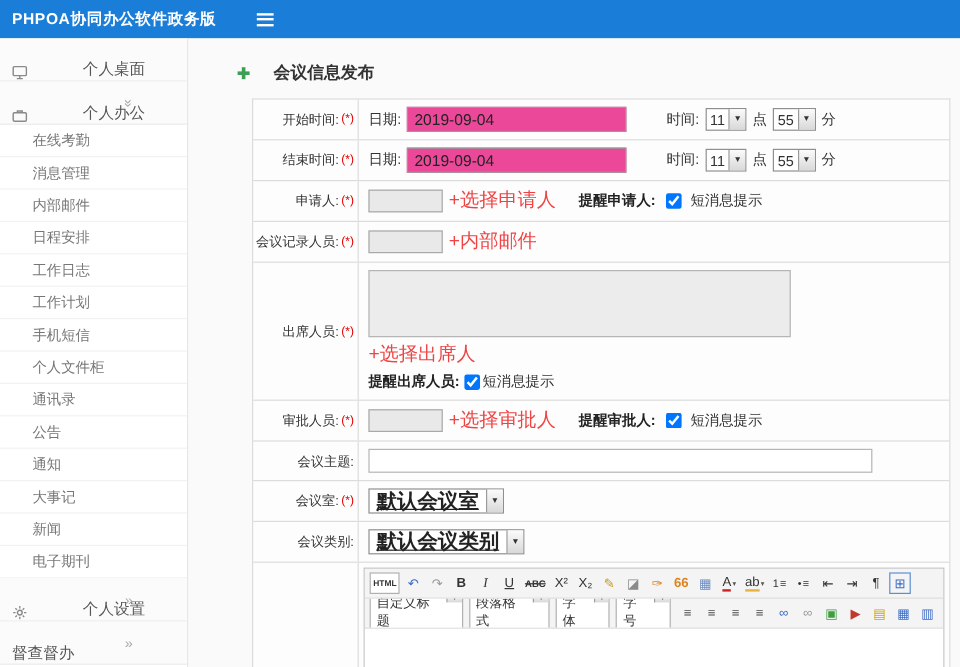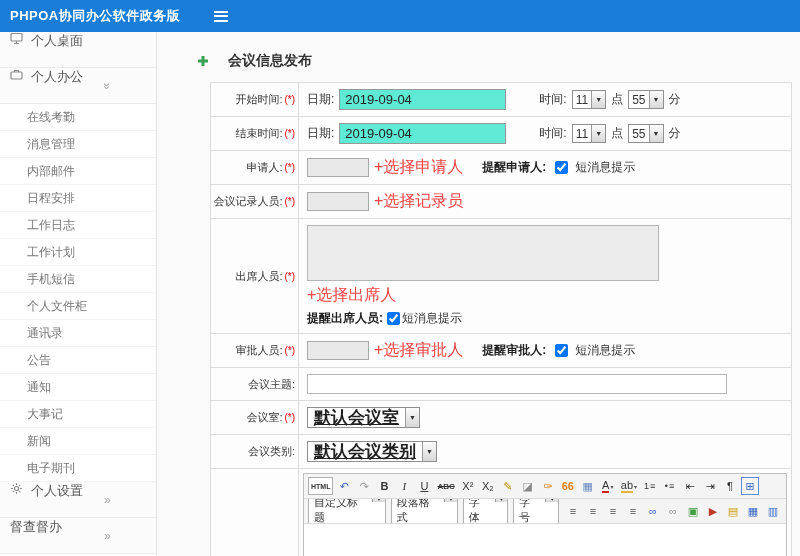--- a/index.html
+++ b/index.html
@@ -12,22 +12,22 @@
   .brand { color:#fff; font-size:13px; font-weight:bold; letter-spacing:.5px; }
   .hamburger { margin-left:30px; display:flex; flex-direction:column; gap:2.5px; cursor:pointer; padding:4px; }
   .hamburger i { display:block; width:14px; height:2px; background:#fff; }
 
   
   .bodyrow { flex:1; display:flex; min-height:0; }
 
   
   .sidebar { width:157px; flex:0 0 157px; background:#fff; border-right:1px solid #e2e2e2; overflow:hidden; }
   .side-item { cursor:pointer; position:relative; }
-  .side-item.top { height:36px; display:flex; align-items:flex-start; padding:0 10px; border-bottom:1px solid #ebebeb;
-    color:#555; font-size:13px; background:#fbfbfb; }
+  .side-item.top { height:36px; display:flex; align-items:flex-end; padding:0 10px; border-bottom:1px solid #ebebeb;
+    color:#555; font-size:13px; background:#fbfbfb;gap:38px; }
   .side-item.top .sicon { margin-right:8px; display:flex; align-items:center; }
   .side-item.sub { height:27px; line-height:26px; padding-left:27px; font-size:12px; color:#777; border-bottom:1px solid #f2f2f2; }
   .chev { position:absolute; left:104px; top:50%; color:#a9a9a9; font-size:12px; line-height:0; }
   .chev.right { transform:translateY(-50%); }
   .chev.down { transform:translateY(-50%) rotate(90deg); }
 
   
   .main { flex:1; background:#fafafa; padding:18px 8px 0 40px; min-width:0; }
   .page-title { display:flex; align-items:center; gap:19px; font-size:14px; font-weight:bold; color:#333; margin:2px 0 12px 0; }
 
@@ -35,22 +35,22 @@
   .ftable { margin-left:13px; width:582px; border:1px solid #dcdcdc; border-bottom:none; background:#fdfdfd; }
   .frow { display:flex; border-bottom:1px solid #dcdcdc; }
   .flabel { flex:0 0 88px; border-right:1px solid #dcdcdc; display:flex; align-items:center; justify-content:flex-end;
     padding:6px 3px 6px 2px; font-size:11px; color:#333; gap:2px; white-space:nowrap; }
   .req { color:#e60000; font-style:normal; font-size:10px; }
   .ffield { flex:1; display:flex; align-items:center; padding:6px 8px; gap:5px; font-size:12px; color:#333; min-width:0; }
   .lbl { font-size:12px; color:#333; }
   .ml { margin-left:28px; }
   .ml2 { margin-left:14px; }
 
-  input.date-input { width:167px; height:21px; border:1px solid #989898; font-size:13px; padding:1px 5px;
-    font-family:inherit; color:#222; background:#5eead4; }
+  input.date-input { width:183px; height:21px; border:1px solid #989898; font-size:13px; padding:1px 5px;
+    font-family:inherit; color:#222; background:#ec4899; }
   .select-sm, .select-lg { display:inline-flex; align-items:stretch; border:1px solid #8f8f8f; background:#fff;
     height:19px; cursor:pointer; }
   .select-sm .sv { padding:0 3px; min-width:17px; font-size:12px; display:flex; align-items:center; }
   .sa { width:14px; background:linear-gradient(#fbfbfb,#d8d8d8); border-left:1px solid #9a9a9a; font-size:7px;
     display:flex; align-items:center; justify-content:center; color:#333; }
   .select-lg { height:21px; }
   .select-lg .sv { font-weight:bold; text-decoration:underline; padding:0 6px; font-size:17px; color:#222;
     display:flex; align-items:center; }
 
   input.mini-input { width:62px; height:19px; background:#e9e9e9; border:1px solid #a8a8a8; }
@@ -220,21 +220,21 @@
           </div>
         </div>
 
         <div class="frow" data-name="form-row-recorder">
           <div class="flabel">
               <span data-name="recorder-label">会议记录人员:</span>
               <em class="req" data-name="required-mark">(*)</em>
             </div>
           <div class="ffield">
             <input class="mini-input" data-name="recorder-input" style="">
-            <a class="blink" data-name="select-recorder-link">+选择记录员</a>
+            <a class="blink" data-name="select-recorder-link">+内部邮件</a>
           </div>
         </div>
 
         <div class="frow" data-name="form-row-attendees">
           <div class="flabel">
               <span data-name="attendees-label">出席人员:</span>
               <em class="req" data-name="required-mark">(*)</em>
             </div>
           <div class="ffield block">
             <textarea class="attendees" data-name="attendees-textarea" style=""></textarea>

